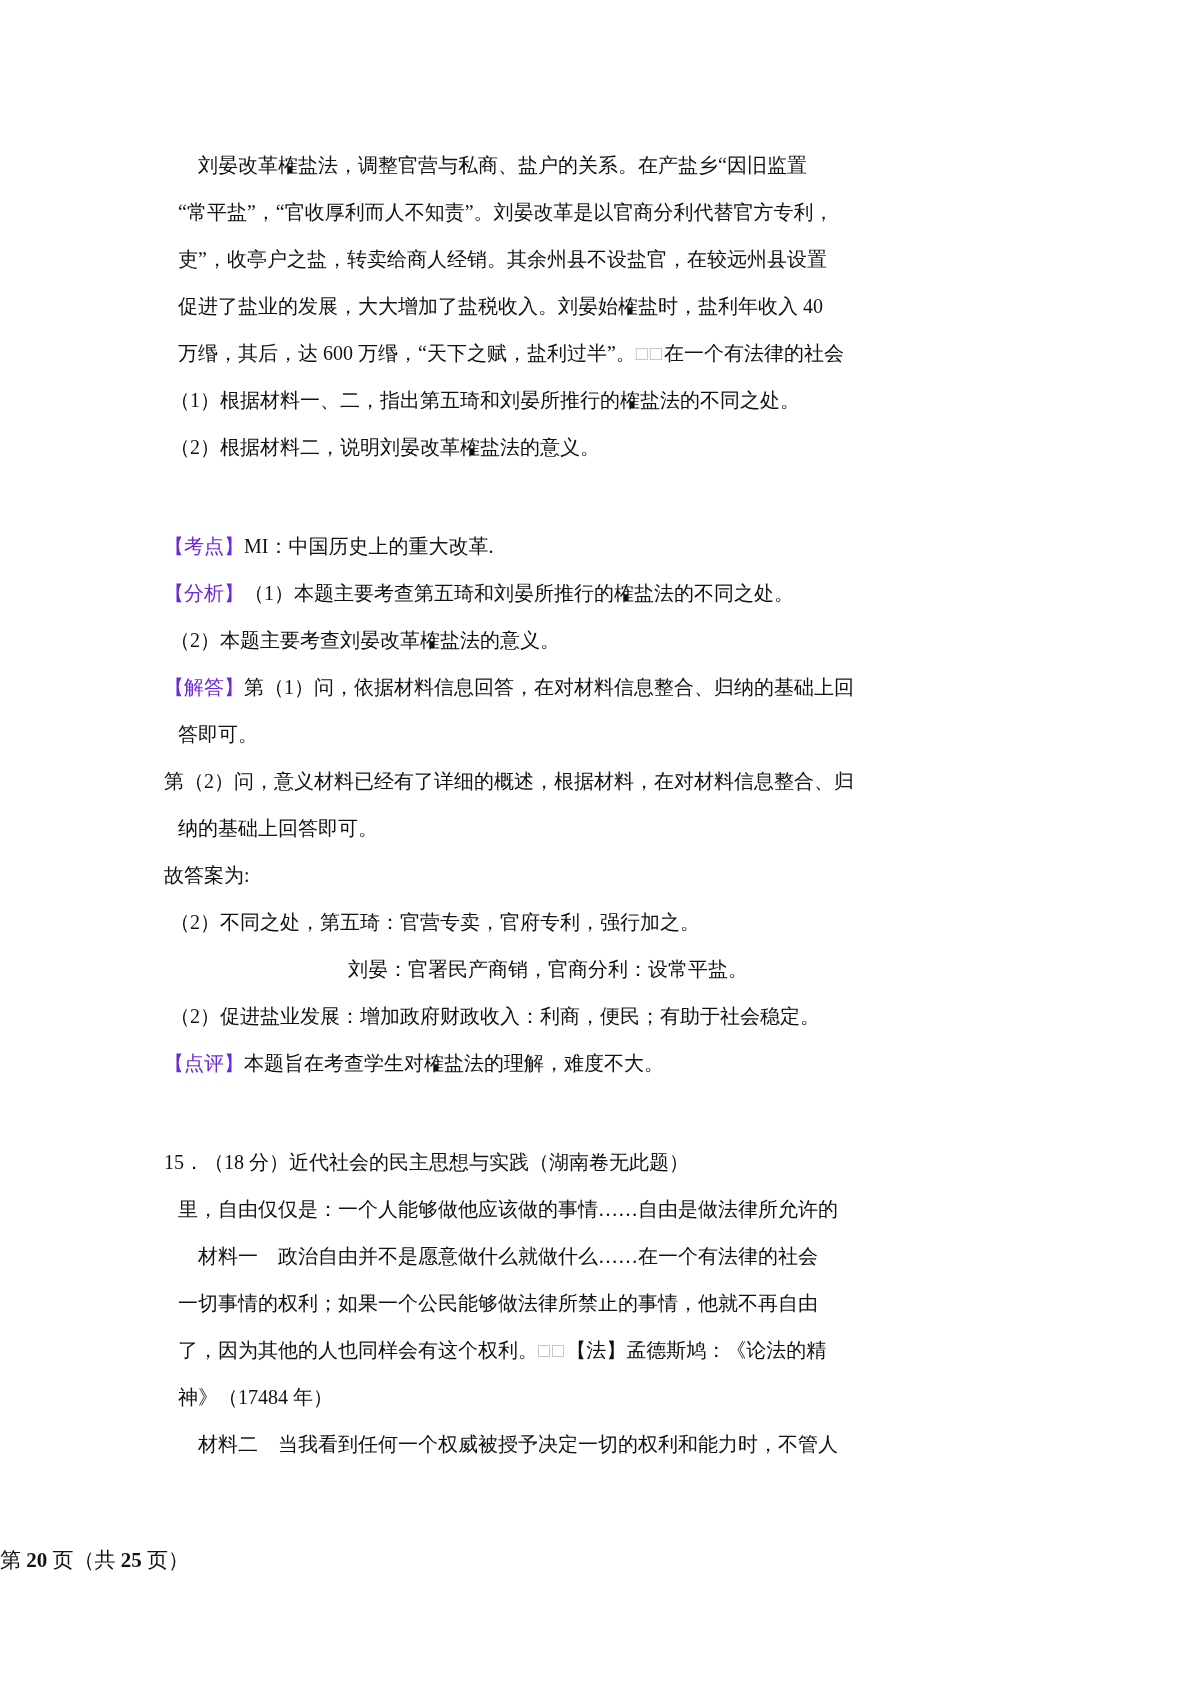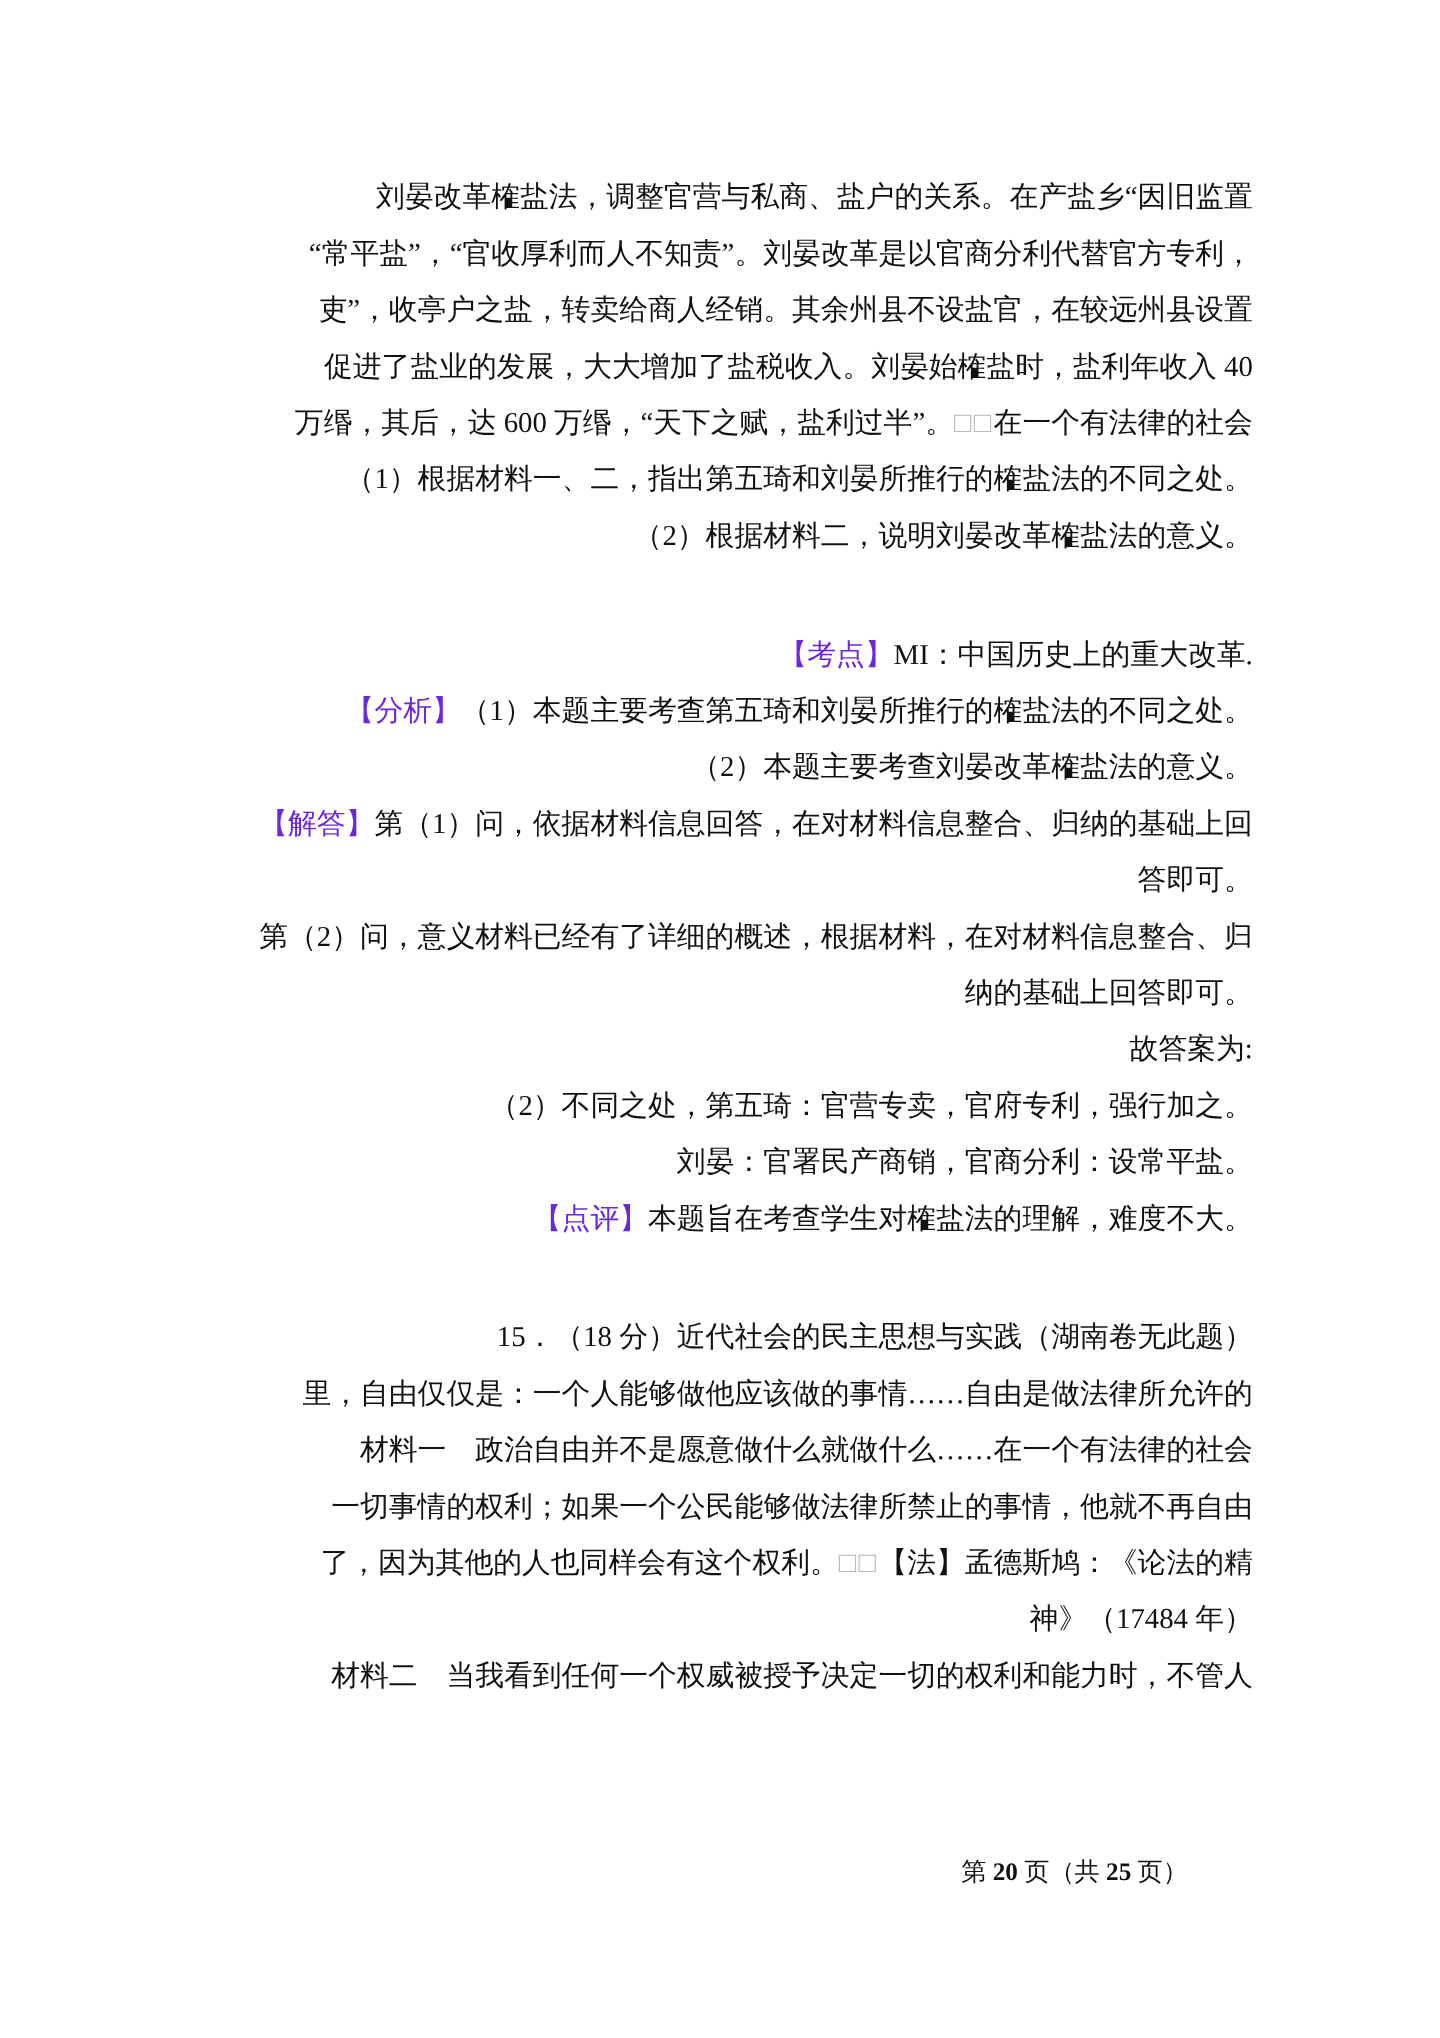--- a/index.html
+++ b/index.html
@@ -18,39 +18,38 @@
   }
   .content {
     position: absolute;
     left: 164px;
     top: 142px;
     width: 880px;
   }
   .line {
     height: 47px;
     line-height: 47px;
-    font-size: 24px;
+    font-size: 20px;
     white-space: pre;
     color: #111111;
-    text-align: right;
   }
   .i0 { padding-left: 0; }
   .i1 { padding-left: 6px; }
   .i2 { padding-left: 14px; }
   .i3 { padding-left: 34px; }
   .i4 { padding-left: 184px; }
   .gap { height: 52px; }
   .blue { color: #6d28d9; }
   .box  { color: #b8b8b8; letter-spacing: 2px; }
   .footer {
     position: absolute;
     left: 0;
     top: 1545px;
     width: 990px;
-    text-align: right;
+    text-align: left;
     font-size: 21px;
     line-height: 30px;
     color: #111111;
   }
   .footer .num { font-weight: bold; }
 </style>
 </head>
 <body>
 
 <div class="page">
@@ -66,20 +65,21 @@
       <div class="line i0"><span class="blue">【考点】</span><span>MI：中国历史上的重大改革.</span></div>
       <div class="line i0"><span class="blue">【分析】</span><span>（1）本题主要考查第五琦和刘晏所推行的榷盐法的不同之处。</span></div>
       <div class="line i1"><span>（2）本题主要考查刘晏改革榷盐法的意义。</span></div>
       <div class="line i0"><span class="blue">【解答】</span><span>第（1）问，依据材料信息回答，在对材料信息整合、归纳的基础上回</span></div>
       <div class="line i2"><span>答即可。</span></div>
       <div class="line i0"><span>第（2）问，意义材料已经有了详细的概述，根据材料，在对材料信息整合、归</span></div>
       <div class="line i2"><span>纳的基础上回答即可。</span></div>
       <div class="line i0"><span>故答案为:</span></div>
       <div class="line i1"><span>（2）不同之处，第五琦：官营专卖，官府专利，强行加之。</span></div>
       <div class="line i4"><span>刘晏：官署民产商销，官商分利：设常平盐。</span></div>
+      <div class="line i1"><span>（2）促进盐业发展：增加政府财政收入：利商，便民；有助于社会稳定。</span></div>
       <div class="line i0"><span class="blue">【点评】</span><span>本题旨在考查学生对榷盐法的理解，难度不大。</span></div>
       <div class="line gap"></div>
       <div class="line i0"><span>15．（18 分）近代社会的民主思想与实践（湖南卷无此题）</span></div>
       <div class="line i2"><span>里，自由仅仅是：一个人能够做他应该做的事情……自由是做法律所允许的</span></div>
       <div class="line i3"><span>材料一　政治自由并不是愿意做什么就做什么……在一个有法律的社会</span></div>
       <div class="line i2"><span>一切事情的权利；如果一个公民能够做法律所禁止的事情，他就不再自由</span></div>
       <div class="line i2"><span>了，因为其他的人也同样会有这个权利。</span><span class="box">□□</span><span>【法】孟德斯鸠：《论法的精</span></div>
       <div class="line i2"><span>神》（17484 年）</span></div>
       <div class="line i3"><span>材料二　当我看到任何一个权威被授予决定一切的权利和能力时，不管人</span></div>
     </div>

